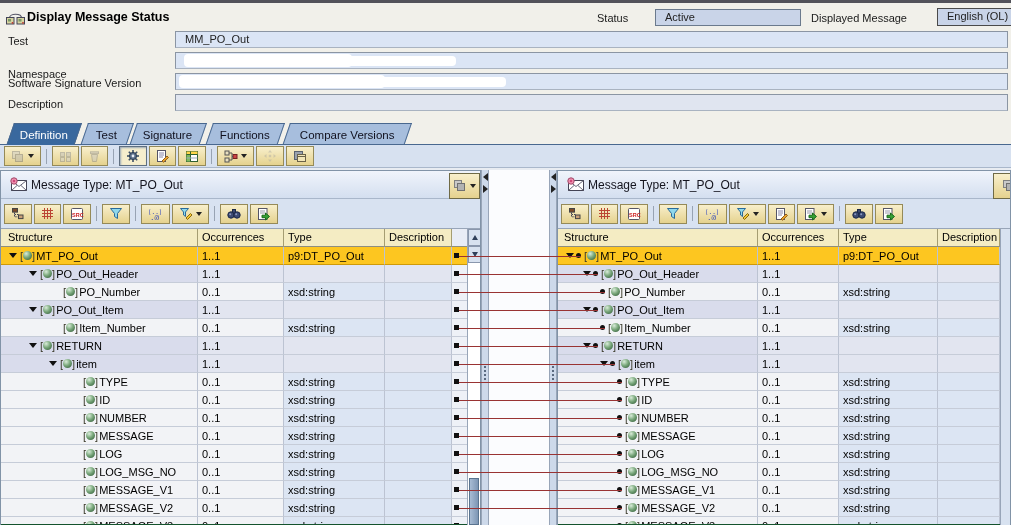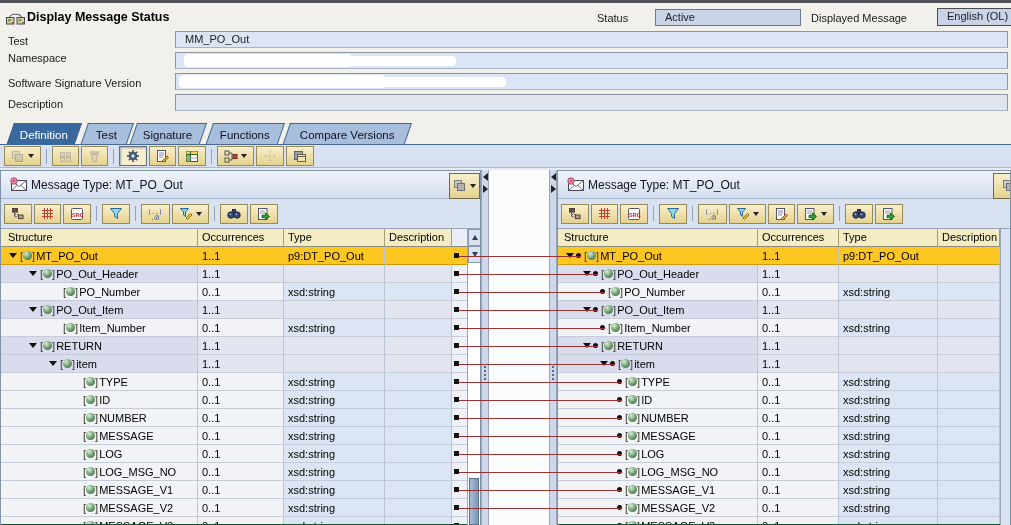--- a/index.html
+++ b/index.html
@@ -87,21 +87,21 @@
       <circle cx="18" cy="12.8" r="0.9" fill="#c03030"></circle>
     </svg></div>
 <span class="abs" id="title" style="left:27px;top:10px">Display Message Status</span>
 <span class="abs lbl" style="left:597px;top:12px">Status</span>
 <div class="abs fld" id="statusfld" style="left:655px;top:9px;width:146px">Active</div>
 <span class="abs lbl" style="left:811px;top:12px">Displayed Message</span>
 <div class="abs fld" id="langfld" style="left:937px;top:8px;width:88px;height:18px">English (OL)</div>
 
 <span class="abs lbl" style="left:8px;top:35px">Test</span>
 <div class="abs fld" style="left:175px;top:31px;width:833px">MM_PO_Out</div>
-<span class="abs lbl" style="left:8px;top:52px">Namespace</span>
+<span class="abs lbl" style="left:8px;top:68px">Namespace</span>
 <div class="abs fld" style="left:175px;top:52px;width:833px"><span style="color:#667">|</span></div>
 <div class="abs redact" style="left:184px;top:54px;width:168px;height:13px"></div>
 <div class="abs redact" style="left:338px;top:56px;width:118px;height:10px"></div>
 <span class="abs lbl" style="left:8px;top:77px">Software Signature Version</span>
 <div class="abs fld" style="left:175px;top:73px;width:833px"><span style="color:#889">, -</span></div>
 <div class="abs redact" style="left:179px;top:75px;width:206px;height:13px"></div>
 <div class="abs redact" style="left:368px;top:77px;width:138px;height:10px"></div>
 <span class="abs lbl" style="left:8px;top:98px">Description</span>
 <div class="abs fld" style="left:175px;top:94px;width:833px;background:#e0e5f0"></div>
 

